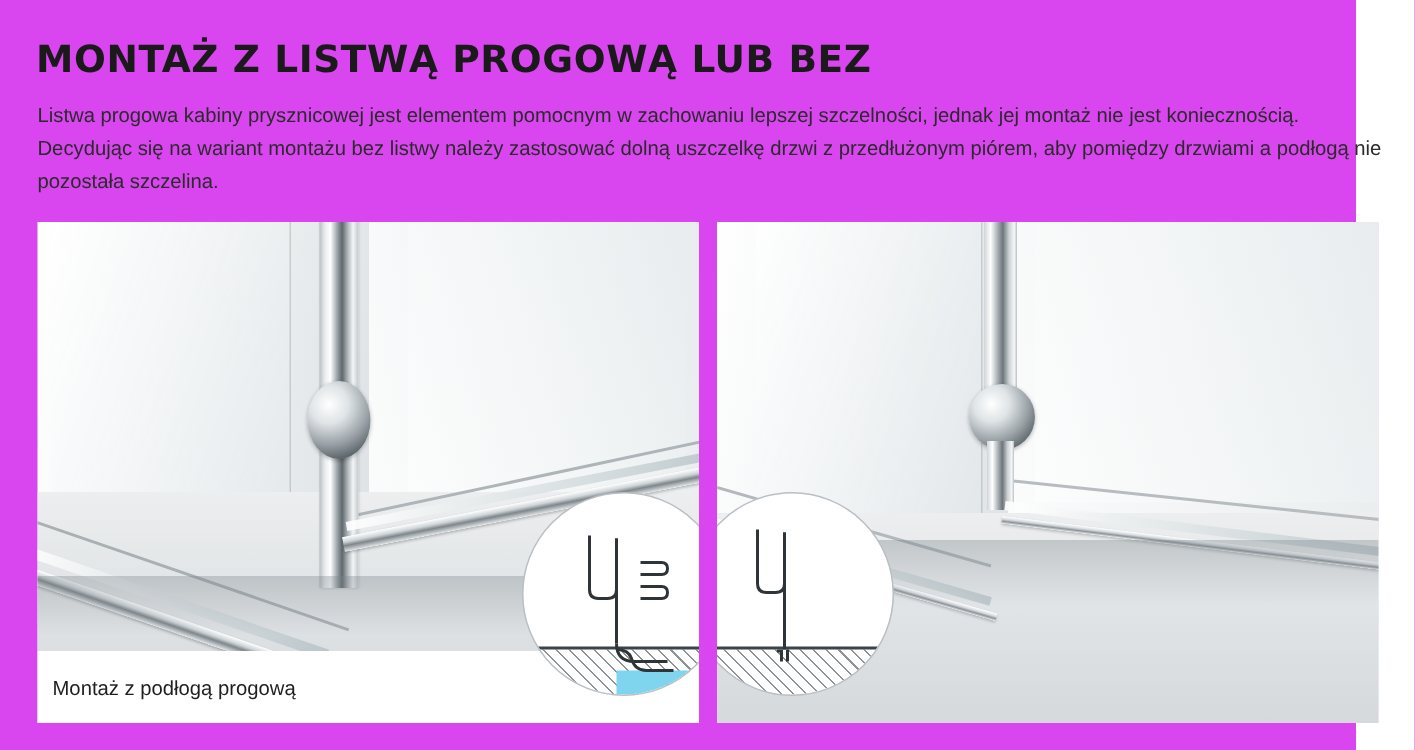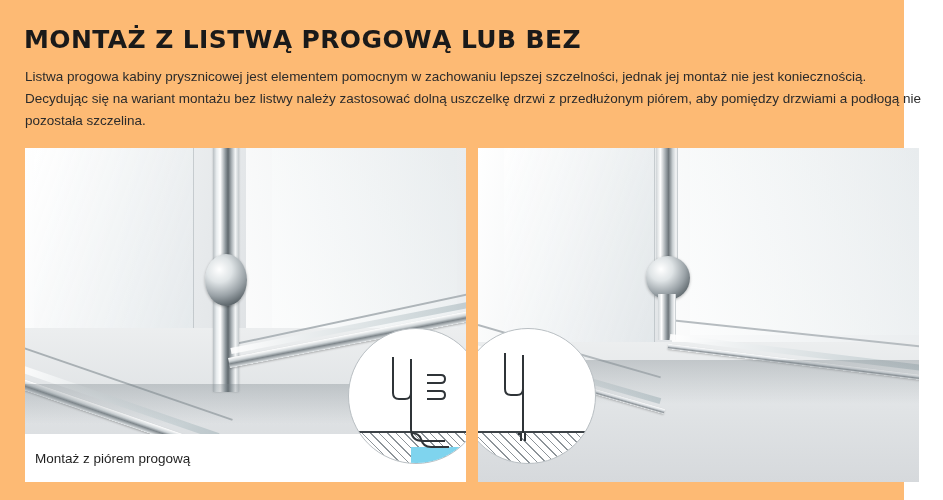--- a/index.html
+++ b/index.html
@@ -10,21 +10,21 @@
     width: 943px;
     height: 500px;
     background: #ffffff;
     font-family: "Liberation Sans", sans-serif;
     overflow: hidden;
   }
   .page {
     position: relative;
     width: 904px;
     height: 500px;
-    background: #fdba74;
+    background: #d946ef;
   }
   .heading {
     position: absolute;
     left: 24px;
     top: 8px;
     font-size: 25px;
     font-weight: bold;
     letter-spacing: 0.4px;
     color: #1a1a1a;
     font-family: "DejaVu Sans", sans-serif;
@@ -257,21 +257,21 @@
               <path d="M62 100 Q62 112 74 112 L96 112"></path>
               <path d="M78 46 L92 46 Q96 46 96 50 Q96 54 92 54 L78 54"></path>
               <path d="M78 62 L92 62 Q96 62 96 66 Q96 70 92 70 L78 70"></path>
               <path d="M62 104 Q70 104 72 110 Q74 118 82 118 L100 118"></path>
             </g>
           </svg>
         </div>
       </div>
 
       <div class="caption left">
-        <span>Montaż z piórem progową</span>
+        <span>Montaż z podłogą progową</span>
       </div>
     </div>
 
     <div class="figure">
       <div class="scene">
         <div class="wall-left" style="width:46%;"></div>
         <div class="wall-right" style="width:56%;"></div>
 
         <div class="glass-left" style="left:6%;top:0;width:34%;height:62%;"></div>
         <div class="glass-right" style="right:0;top:0;width:52%;height:56%;"></div>

